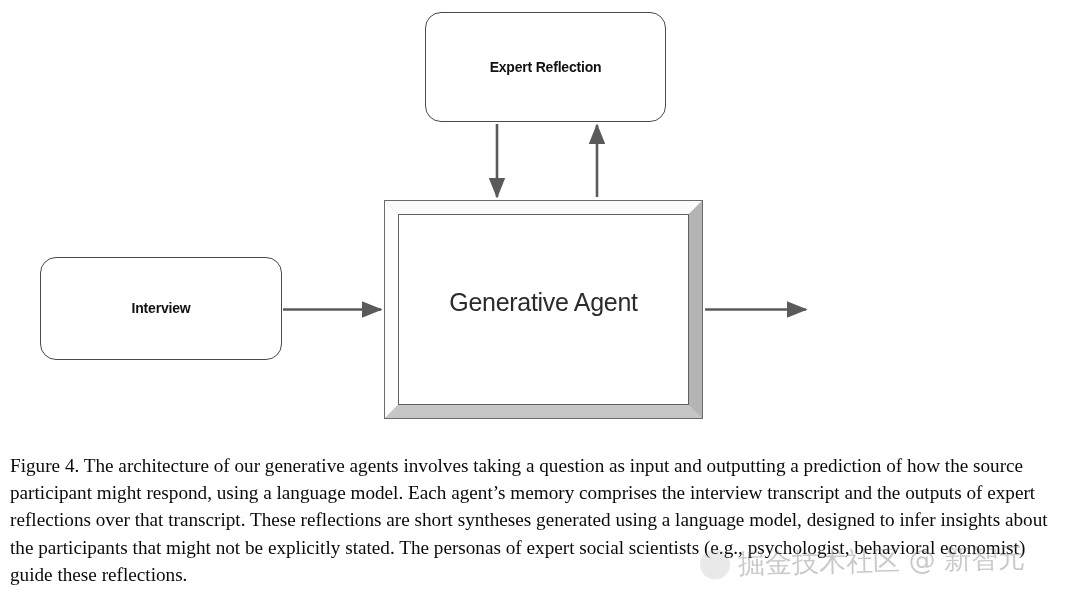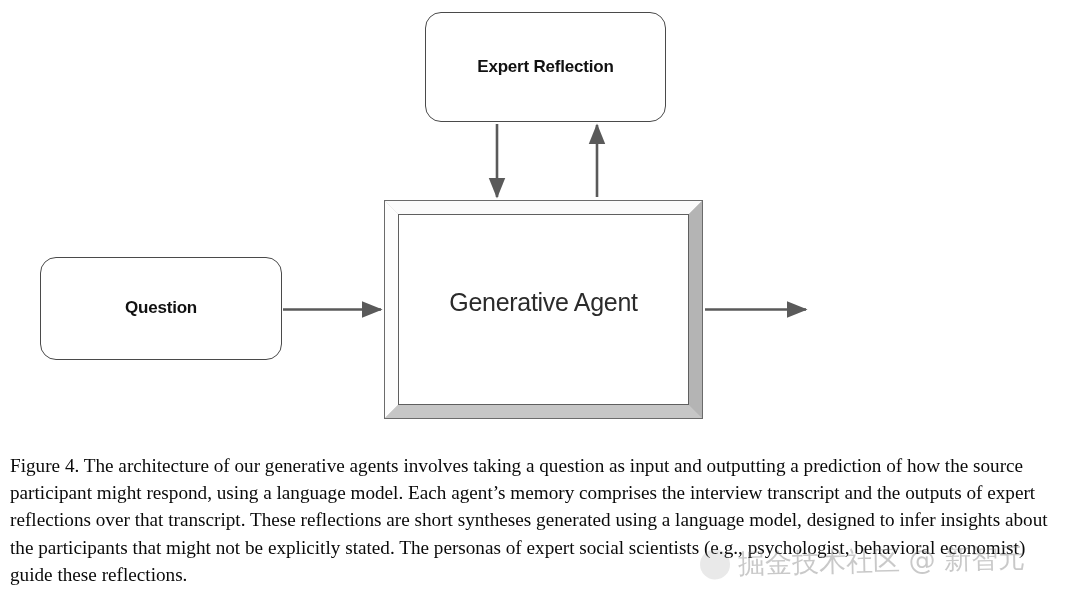--- a/index.html
+++ b/index.html
@@ -34,21 +34,21 @@
     border: 1.6px solid #4a4a4a;
     border-radius: 16px;
     display: flex;
     align-items: center;
     justify-content: center;
     text-align: center;
   }
   .node-label {
     font-family: "Liberation Sans", sans-serif;
     font-weight: bold;
-    font-size: 17px;
+    font-size: 14px;
     letter-spacing: -0.2px;
     color: #111111;
     line-height: 1.2;
   }
 
   #box-expert-reflection {
     left: 425px;
     top: 12px;
     width: 241px;
     height: 110px;
@@ -194,21 +194,21 @@
 </head>
 <body>
 
 <div id="figure-canvas">
 
   <div class="node-box" id="box-expert-reflection">
     <span class="node-label">Expert Reflection</span>
   </div>
 
   <div class="node-box" id="box-question">
-    <span class="node-label">Question</span>
+    <span class="node-label">Interview</span>
   </div>
 
 
   <div id="box-generative-agent">
     <div class="bevel-top"></div>
     <div class="bevel-left"></div>
     <div class="bevel-bottom"></div>
     <div class="bevel-right"></div>
     <div class="bevel-face">
       <div class="agent-title">Generative Agent</div>

